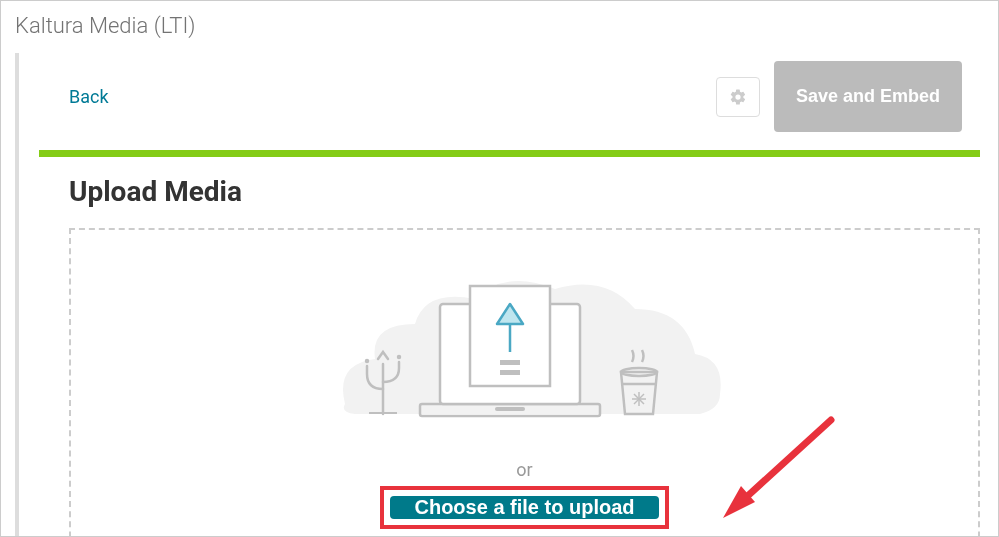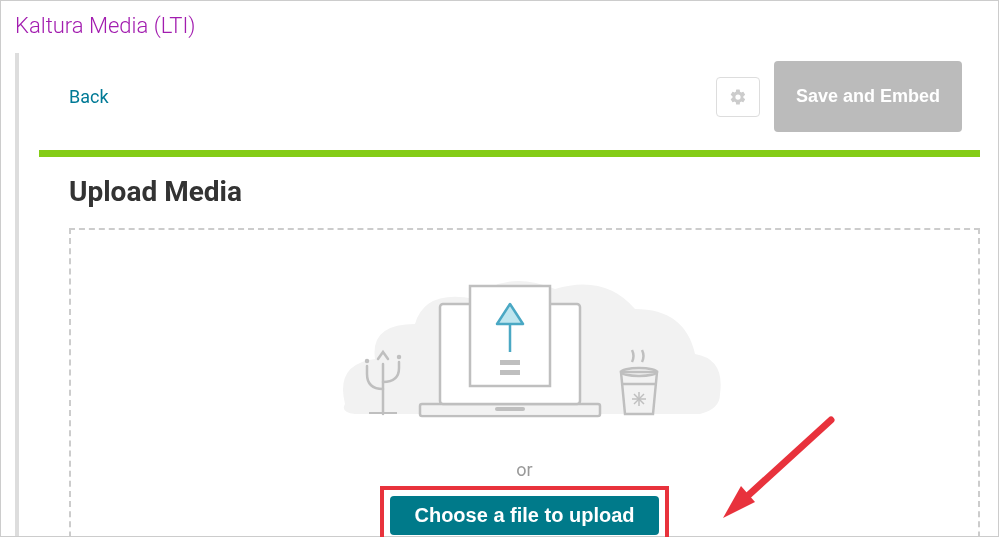--- a/index.html
+++ b/index.html
@@ -13,21 +13,21 @@
     }
     .outer-frame {
       border: 1px solid #ccc;
       width: 999px;
       height: 537px;
       position: relative;
     }
     .app-title {
       font-size: 22px;
       font-weight: 300;
-      color: #a21caf;
+      color: #737373;
       padding: 12px 14px 16px 14px;
     }
     .left-rail {
       position: absolute;
       left: 14px;
       top: 52px;
       bottom: 0;
       width: 4px;
       background: #ddd;
     }
@@ -111,21 +111,21 @@
       padding: 6px;
       margin-top: 6px;
     }
     .upload-btn {
       background: #007a8a;
       color: #fff;
       font-size: 20px;
       font-weight: 700;
       border: none;
       border-radius: 4px;
-      padding: 8px 24px;
+      padding: 0 24px;
       cursor: pointer;
     }
     .annotation-arrow {
       position: absolute;
       left: 640px;
       top: 182px;
       pointer-events: none;
     }
   </style>
 </head>

